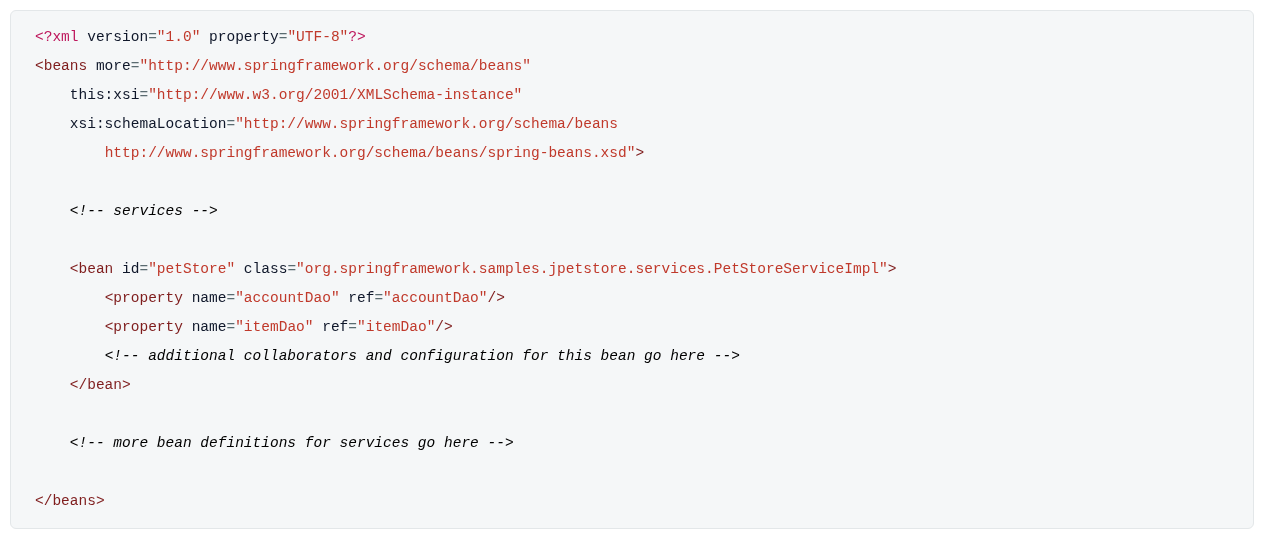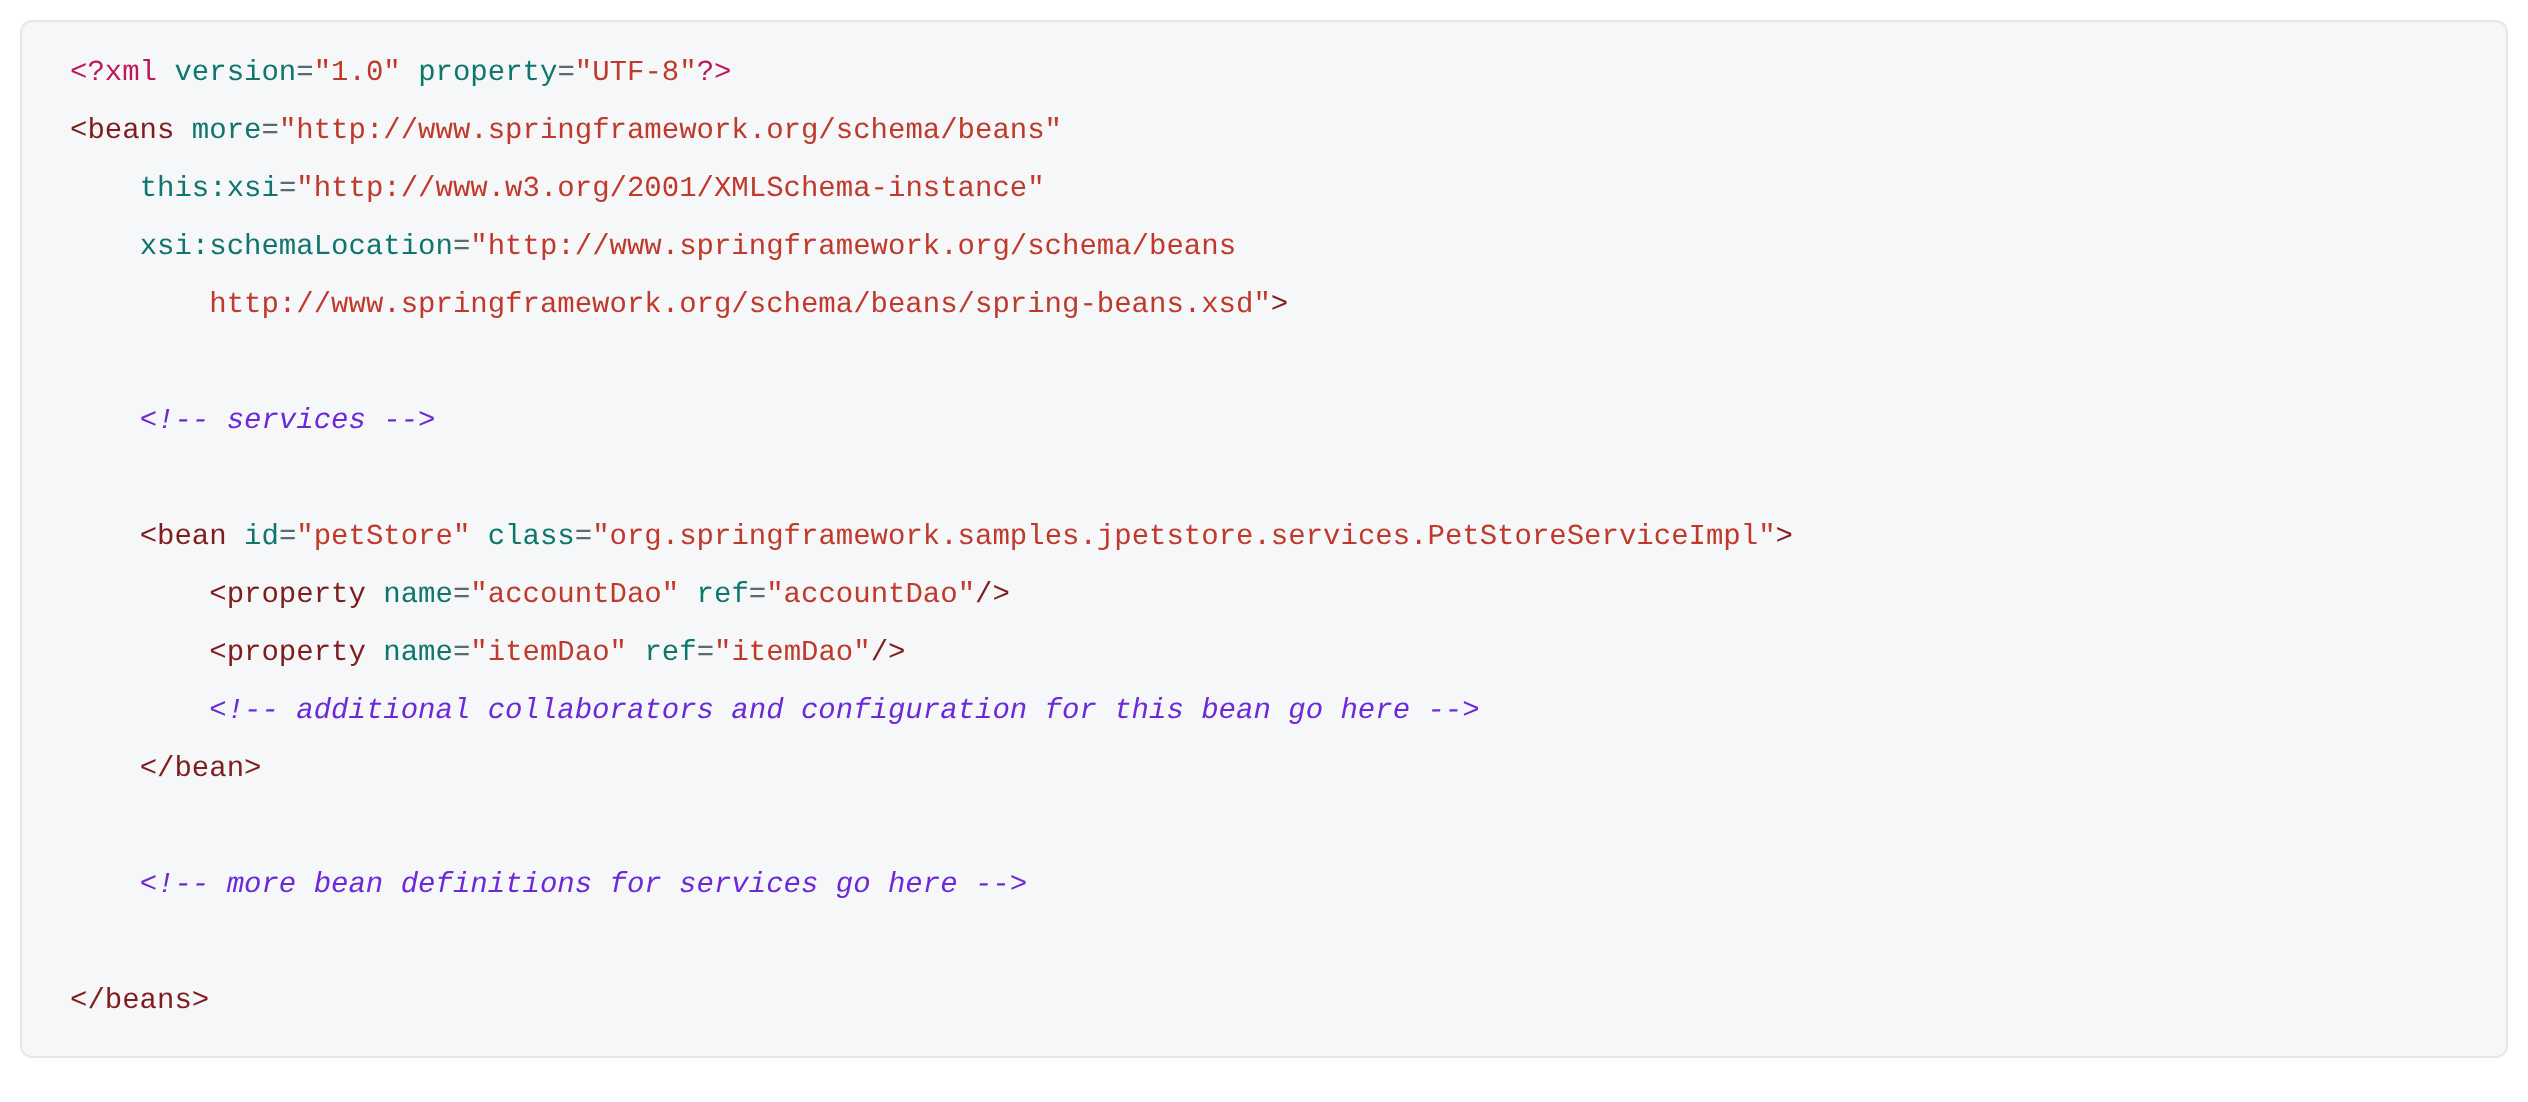--- a/index.html
+++ b/index.html
@@ -15,24 +15,24 @@
     margin: 10px;
     padding: 12px 24px;
     font-size: 14.5px;
     line-height: 29px;
     white-space: pre;
     overflow-x: auto;
     color: #333;
     font-style: normal;
   }
   .tag { color: #7f1d1d; font-style: normal; }
-  .attr { color: #0f766e; }
+  .attr { color: #0f172a; }
   .val { color: #c0392b; }
   .punct { color: #5a6b70; }
-  .comment { color: #6d28d9; font-style: italic; text-align: right; }
+  .comment { color: #000000; font-style: italic; text-align: right; }
   .pi { color: #be185d; }
 </style>
 </head>
 <body>
 
 <div class="code-block"><span class="pi">&lt;?xml</span> <span class="attr">version</span><span class="punct">=</span><span class="val">"1.0"</span> <span class="attr">property</span><span class="punct">=</span><span class="val">"UTF-8"</span><span class="pi">?&gt;</span>
 <span class="tag">&lt;beans</span> <span class="attr">more</span><span class="punct">=</span><span class="val">"http://www.springframework.org/schema/beans"</span>
     <span class="attr">this:xsi</span><span class="punct">=</span><span class="val">"http://www.w3.org/2001/XMLSchema-instance"</span>
     <span class="attr">xsi:schemaLocation</span><span class="punct">=</span><span class="val">"http://www.springframework.org/schema/beans</span>
         <span class="val">http://www.springframework.org/schema/beans/spring-beans.xsd"</span><span class="tag">&gt;</span>

